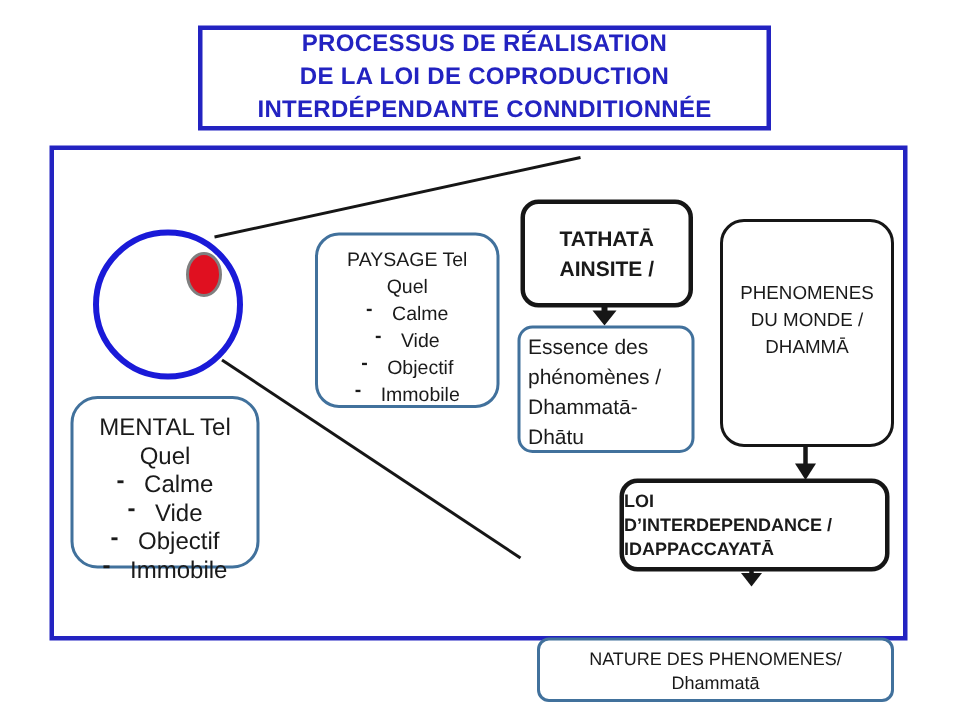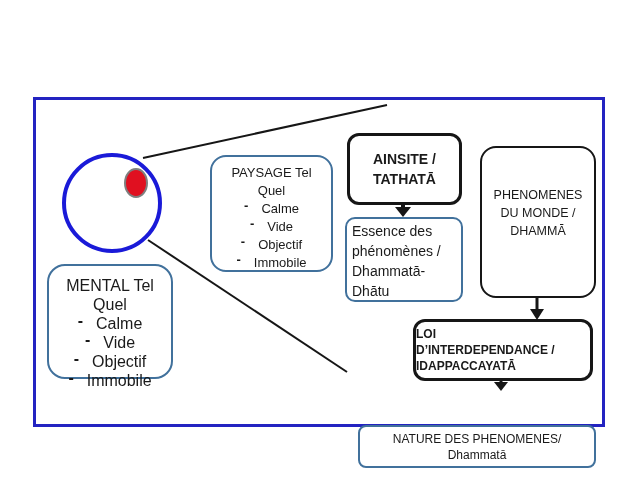--- a/index.html
+++ b/index.html
@@ -62,20 +62,25 @@
     left:358px; top:389px; width:238px; height:43px; border-radius:8px;
     display:flex; flex-direction:column; justify-content:center; align-items:center;
     font-size:12px; line-height:16px; text-align:center;margin-top:36px;
   }
 </style>
 </head>
 <body>
 
 <div class="slide">
 
+  <div class="title-box">
+    <div class="t-line">PROCESSUS DE RÉALISATION</div>
+    <div class="t-line">DE LA LOI DE COPRODUCTION</div>
+    <div class="t-line">INTERDÉPENDANTE CONNDITIONNÉE</div>
+  </div>
 
   <div class="outer-rect"></div>
 
   <svg class="svg-layer" viewBox="0 0 640 480" xmlns="http://www.w3.org/2000/svg">
     <line x1="143" y1="158" x2="387" y2="105" stroke="#161616" stroke-width="2"></line>
     <line x1="148" y1="240" x2="347" y2="372" stroke="#161616" stroke-width="2"></line>
     <circle cx="112" cy="203" r="48" fill="#ffffff" stroke="#1a1ad8" stroke-width="4"></circle>
     <ellipse cx="136" cy="183" rx="11" ry="14" fill="#e01020" stroke="#7f7f7f" stroke-width="2"></ellipse>
 
     <line x1="403" y1="202" x2="403" y2="208" stroke="#161616" stroke-width="4"></line>
@@ -124,22 +129,22 @@
       <span class="dash">-</span>
       <span>Objectif</span>
     </div>
     <div class="bullet-line">
       <span class="dash">-</span>
       <span>Immobile</span>
     </div>
   </div>
 
   <div class="shape-box hard-box ainsite-box">
+    <div>TATHATĀ</div>
     <div>AINSITE /</div>
-    <div>TATHATĀ</div>
   </div>
 
   <div class="shape-box soft-box essence-box">
     <span>Essence des phénomènes / Dhammatā-Dhātu</span>
   </div>
 
   <div class="shape-box hard-box phenomenes-box">
     <div>PHENOMENES</div>
     <div>DU MONDE  /</div>
     <div>DHAMMĀ</div>

